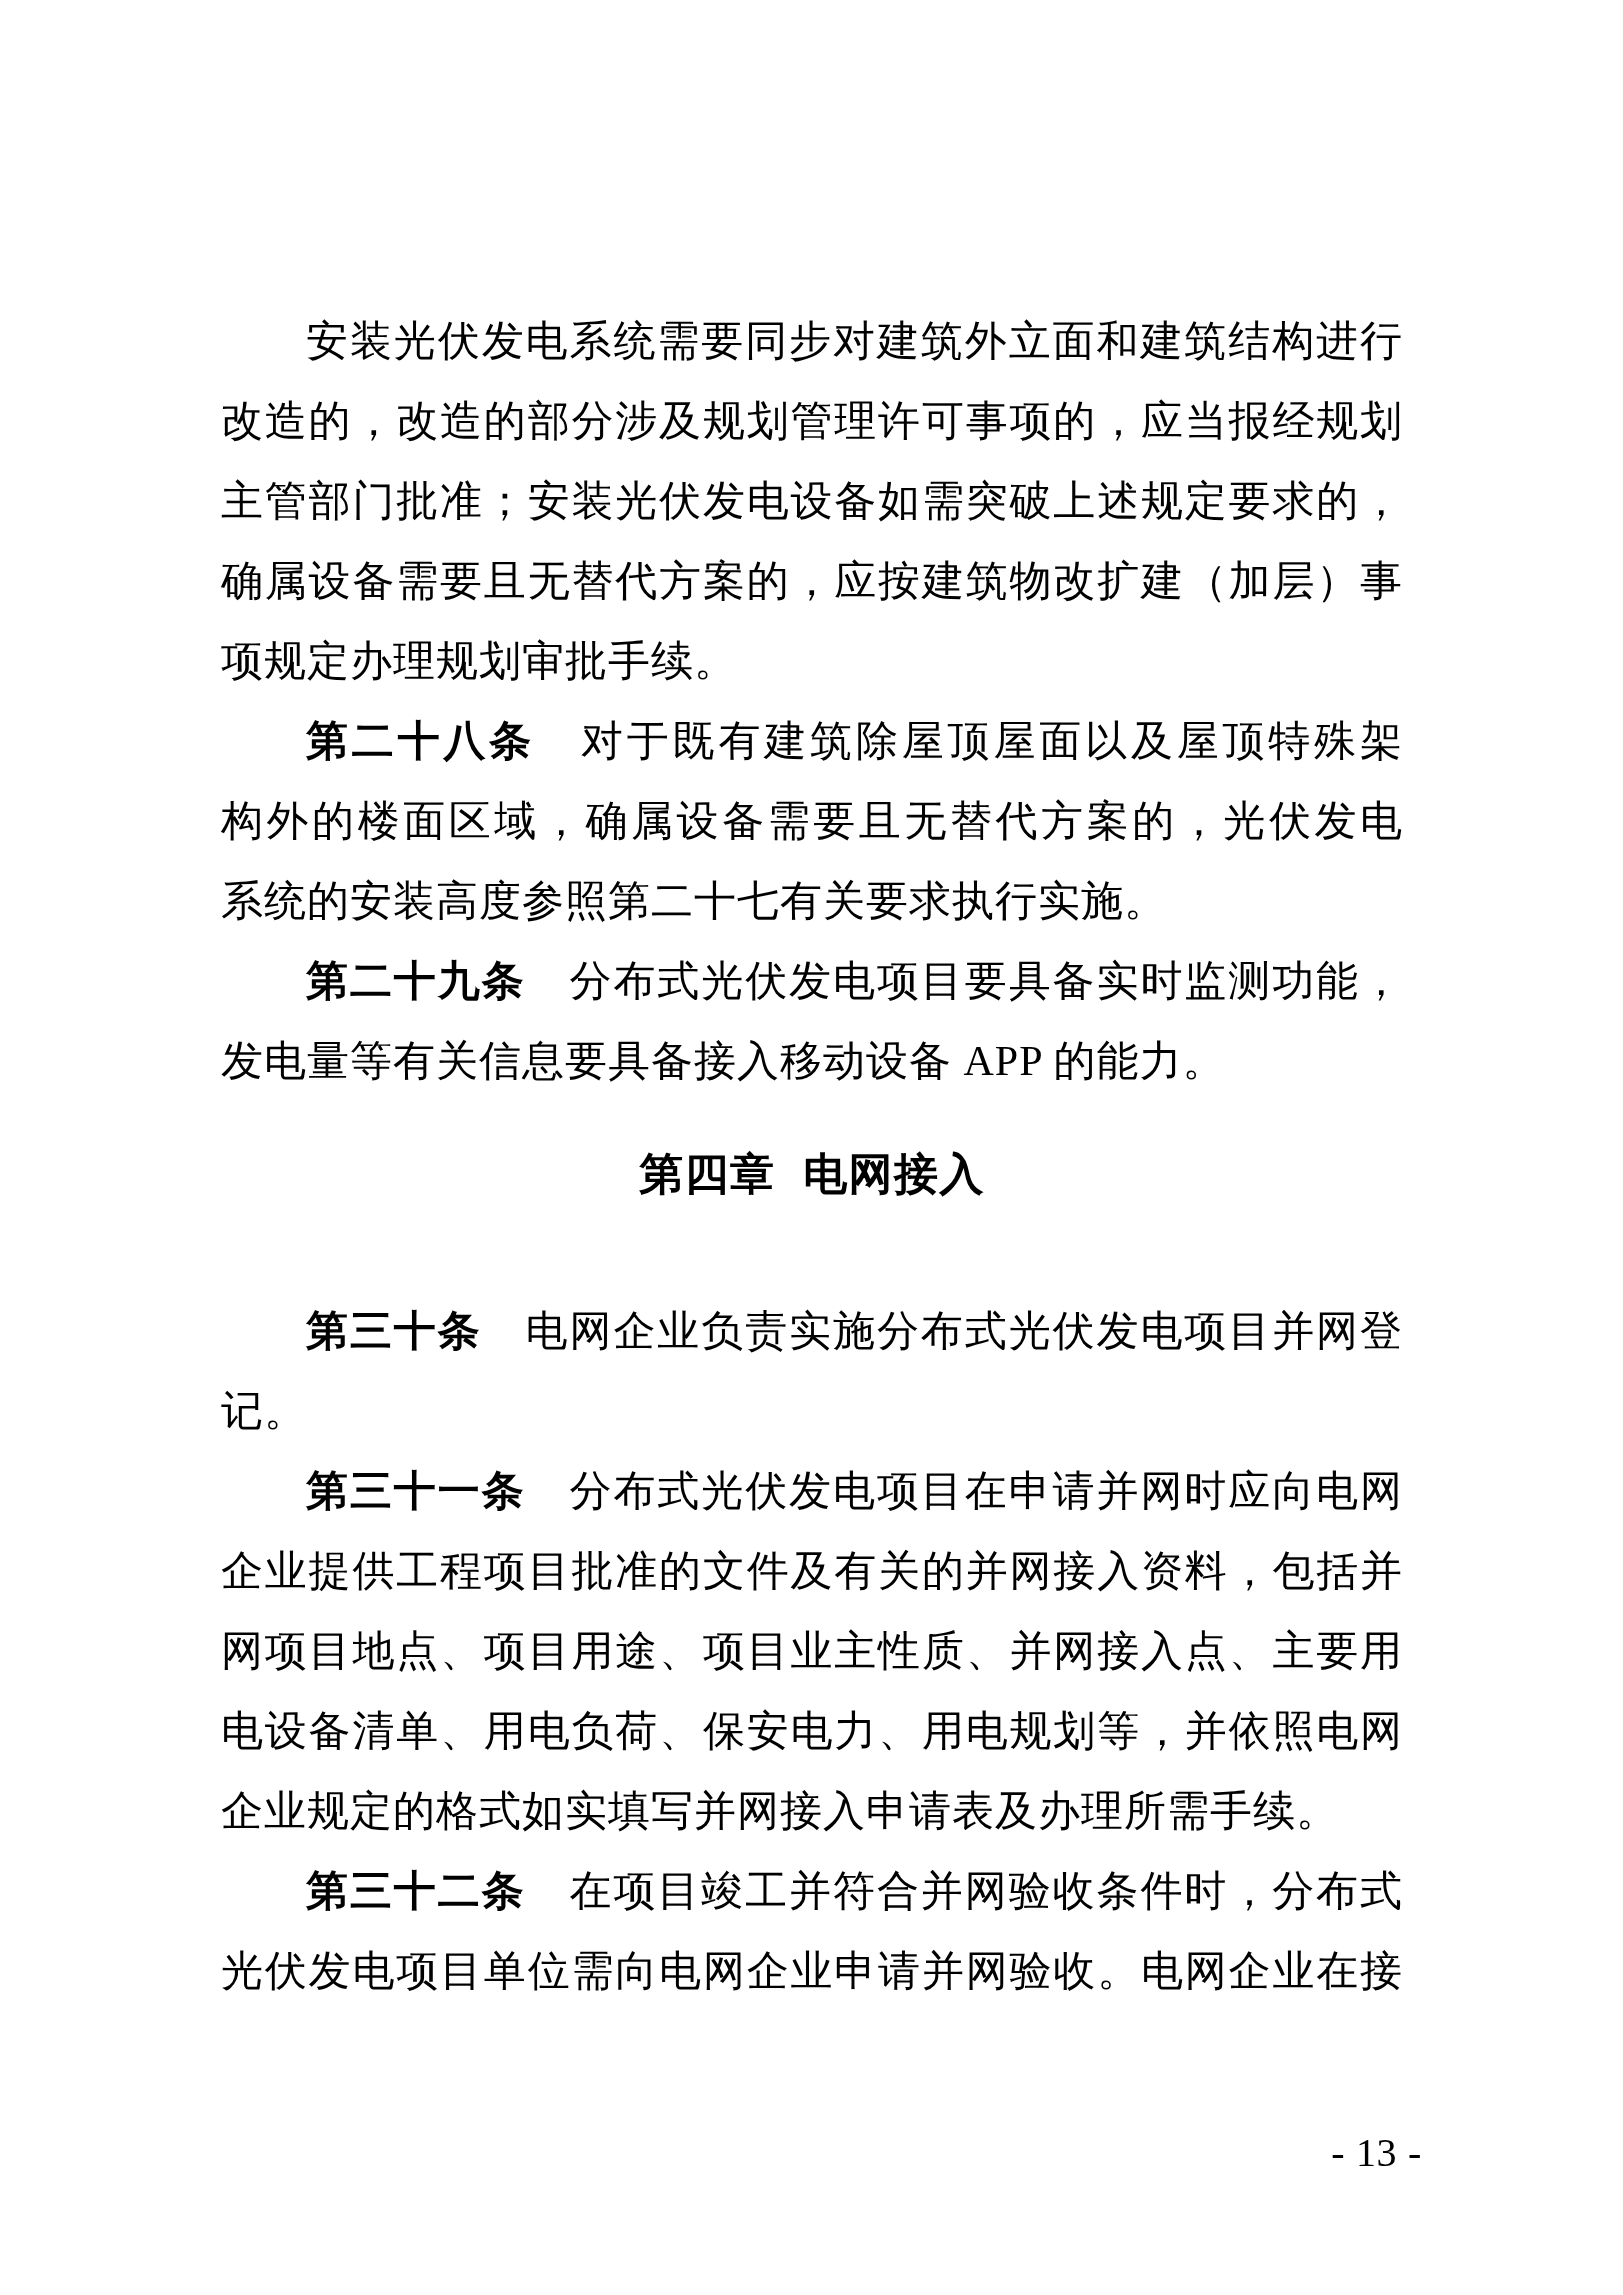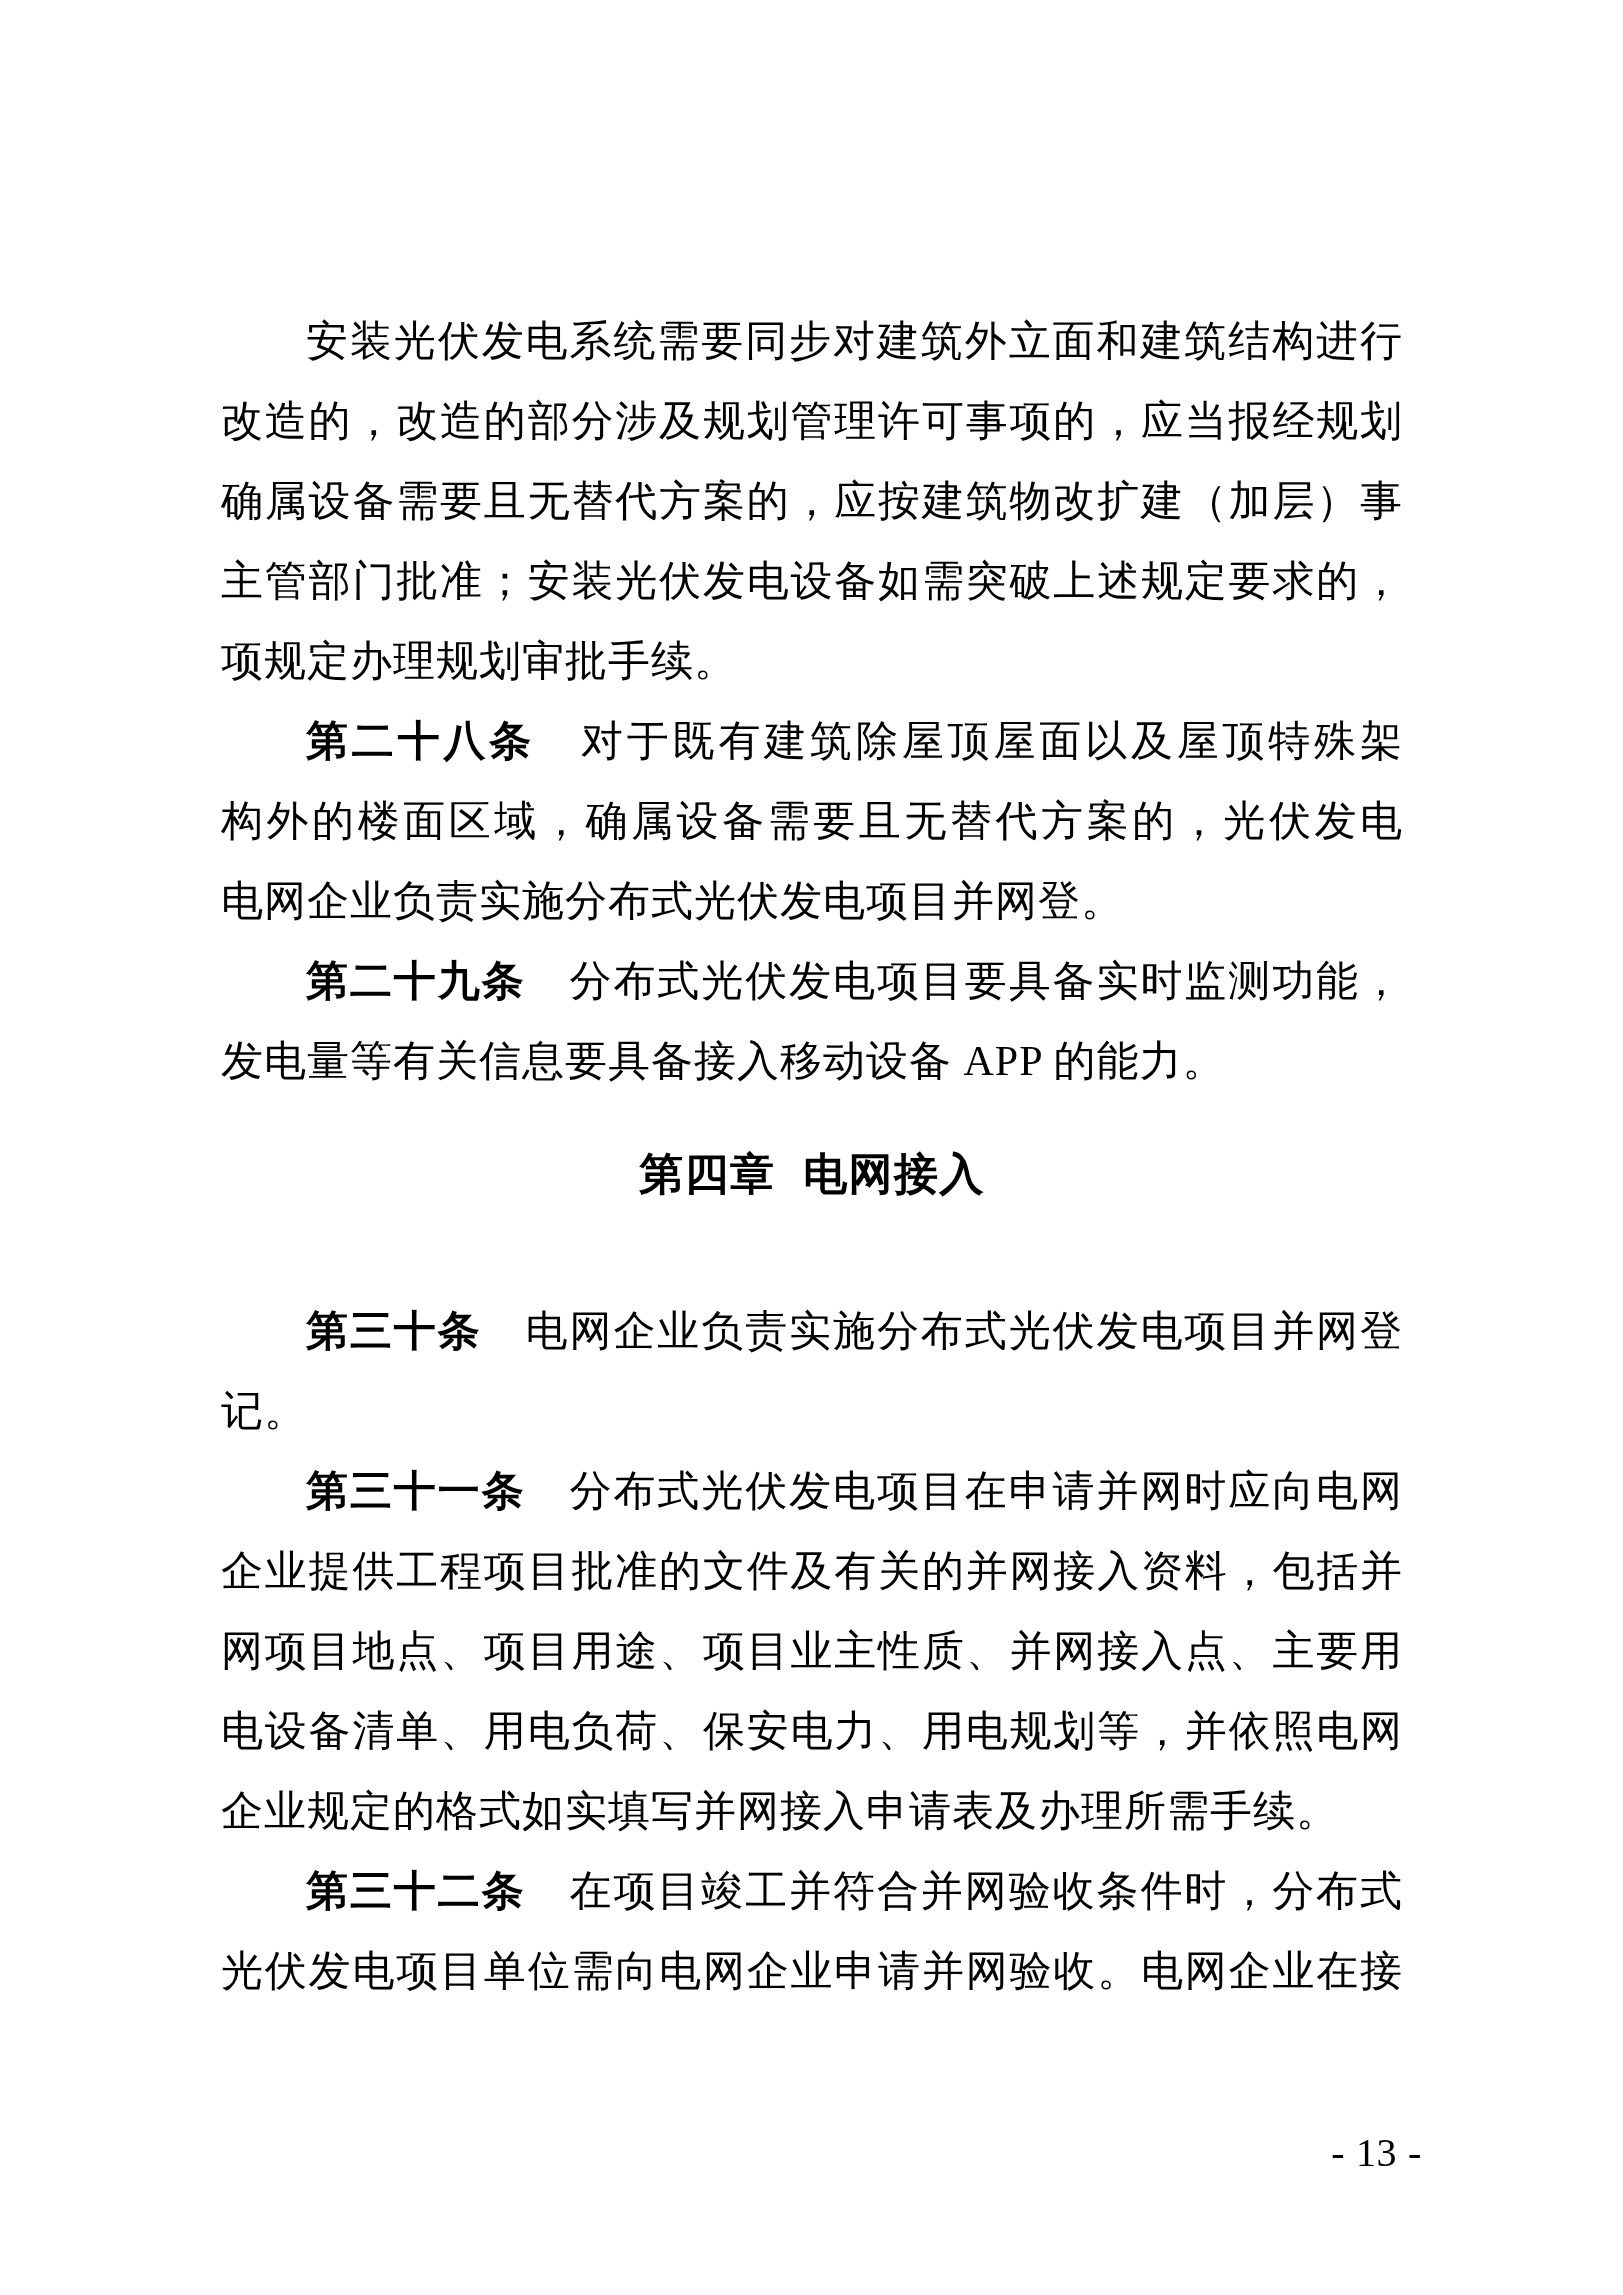--- a/index.html
+++ b/index.html
@@ -52,27 +52,27 @@
   }
 </style>
 </head>
 <body>
 
 <div class="page">
   <div class="text-block">
 
     <div class="line indent"><span>安装光伏发电系统需要同步对建筑外立面和建筑结构进行</span></div>
     <div class="line"><span>改造的，改造的部分涉及规划管理许可事项的，应当报经规划</span></div>
+    <div class="line"><span>主管部门批准；安装光伏发电设备如需突破上述规定要求的，</span></div>
     <div class="line"><span>确属设备需要且无替代方案的，应按建筑物改扩建（加层）事</span></div>
-    <div class="line"><span>主管部门批准；安装光伏发电设备如需突破上述规定要求的，</span></div>
     <div class="line end"><span>项规定办理规划审批手续。</span></div>
 
     <div class="line indent"><b>第二十八条</b><span>　对于既有建筑除屋顶屋面以及屋顶特殊架</span></div>
     <div class="line"><span>构外的楼面区域，确属设备需要且无替代方案的，光伏发电</span></div>
-    <div class="line end"><span>电网企业负责实施分布式光伏发电项目并网登。</span></div>
+    <div class="line end"><span>系统的安装高度参照第二十七有关要求执行实施。</span></div>
 
     <div class="line indent"><b>第二十九条</b><span>　分布式光伏发电项目要具备实时监测功能，</span></div>
     <div class="line end"><span>发电量等有关信息要具备接入移动设备 APP 的能力。</span></div>
 
     <div class="chapter">第四章 电网接入</div>
 
     <div class="line indent"><b>第三十条</b><span>　电网企业负责实施分布式光伏发电项目并网登</span></div>
     <div class="line end"><span>记。</span></div>
 
     <div class="line indent"><b>第三十一条</b><span>　分布式光伏发电项目在申请并网时应向电网</span></div>

